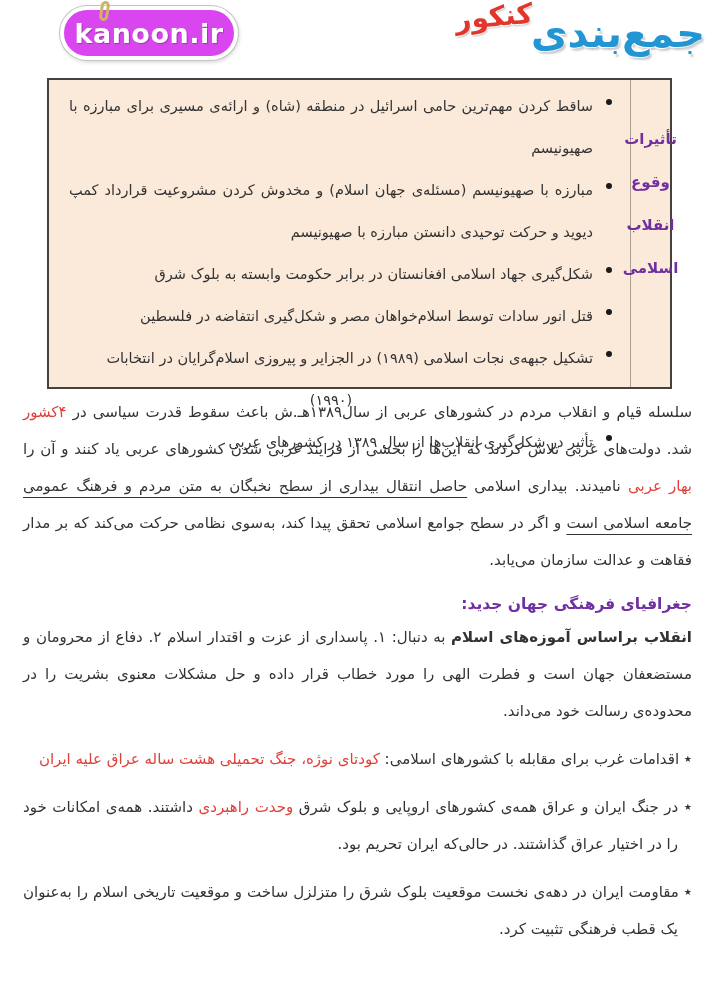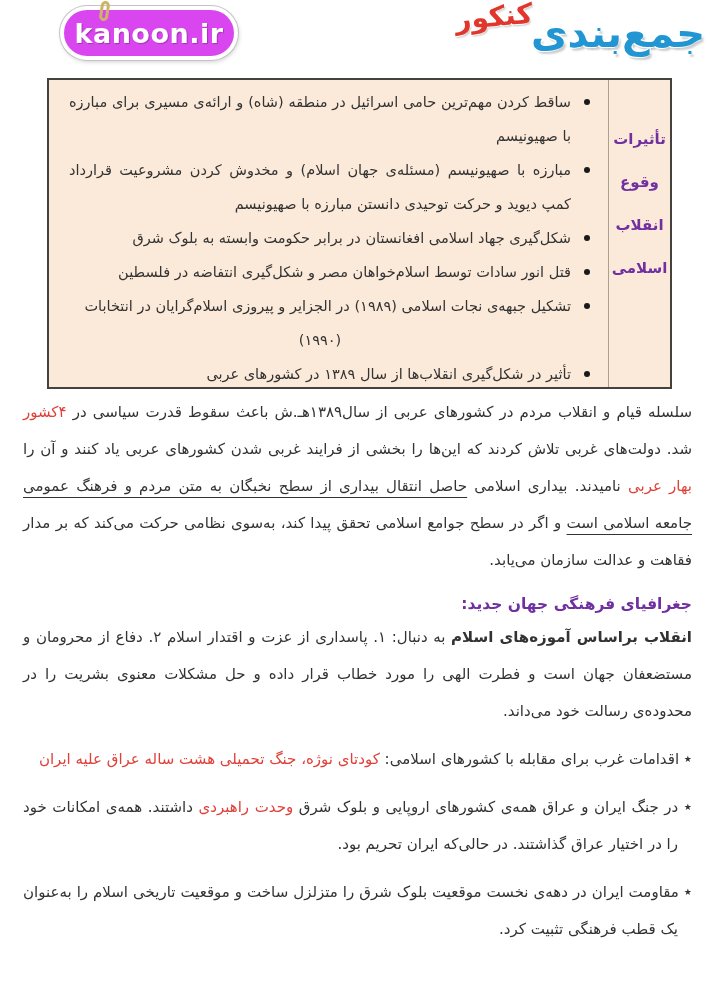--- a/index.html
+++ b/index.html
@@ -74,40 +74,40 @@
   .jtable {
     position: absolute;
     top: 78px; right: 43px;
     width: 625px; height: 311px;
     display: flex;
     direction: rtl;
     background: #fbe9d9;
     border: 2px solid #45413c;
   }
   .jtable-header {
-    width: 62px;
+    width: 40px;
     border-left: 1px solid #ab9e92;
     display: flex;
     flex-direction: column;
     justify-content: center;
     align-items: center;
     padding-bottom: 60px;
   }
   .jtable-header .hline {
     font-size: 15px;
     font-weight: bold;
     color: #7030a0;
     line-height: 43px;
     white-space: nowrap;
   }
   .jtable-body {
     flex: 1;
     padding: 5px 16px 4px 20px;
     font-size: 14.5px;
-    line-height: 34px;
+    line-height: 42px;
     color: #333333;
     text-align: justify;
   }
   .bullet-item { position: relative; padding-right: 21px; }
   .bullet-dot {
     position: absolute;
     right: 2px; top: 14px;
     width: 6px; height: 6px;
     border-radius: 50%;
     background: #1a1a1a;

